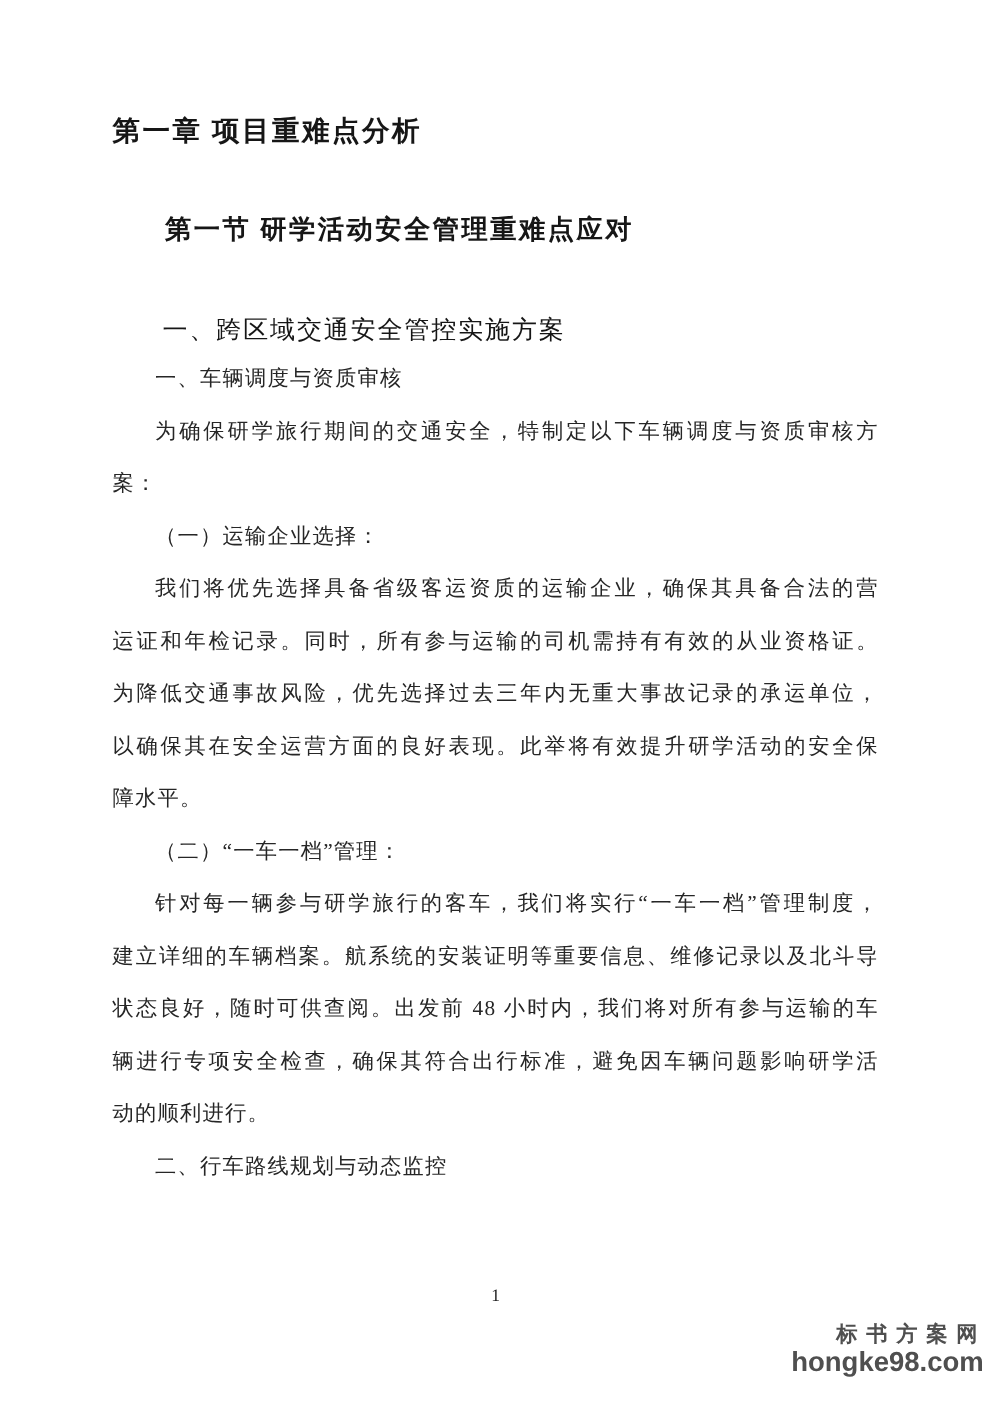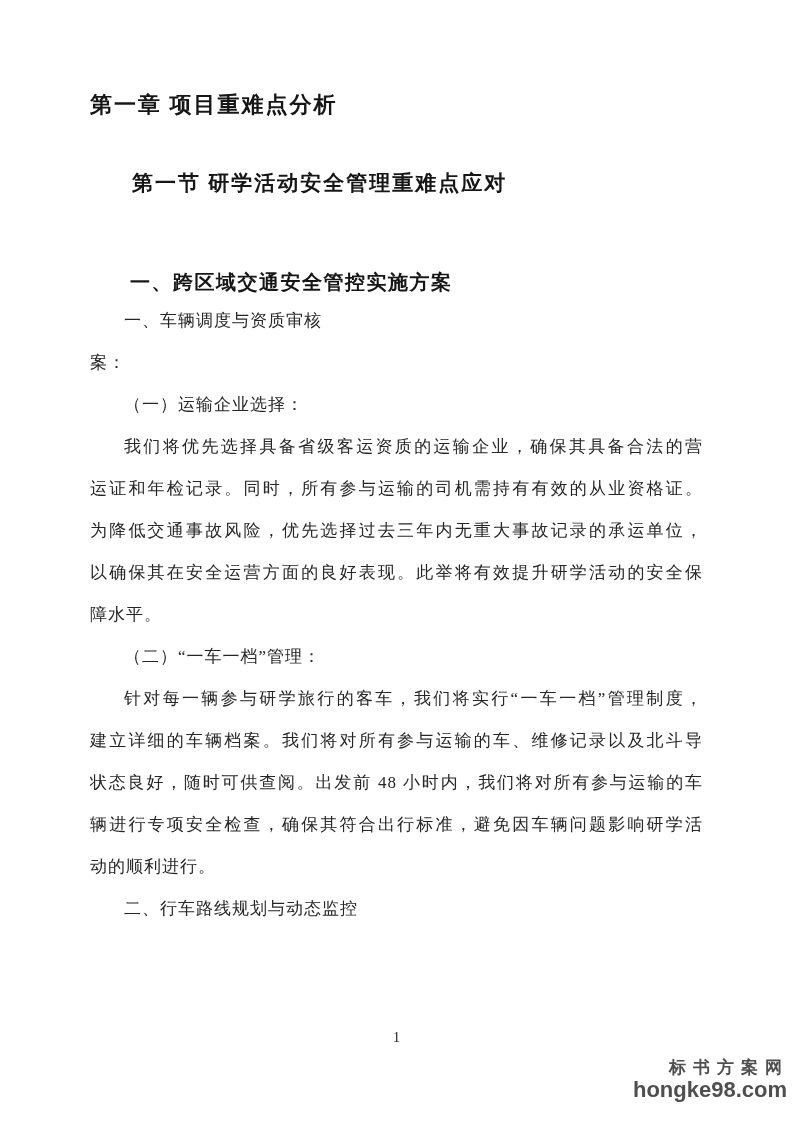--- a/index.html
+++ b/index.html
@@ -41,24 +41,24 @@
     font-size: 21px;
     font-weight: bold;
     line-height: 34px;
     letter-spacing: 2px;
     margin-top: 44px;
     text-indent: 2em;
     color: #161616;
   }
   .line.heading {
     font-size: 20px;
-    font-weight: bold;
+    font-weight: normal;
     line-height: 36px;
     letter-spacing: 1.5px;
-    margin-top: 64px;
+    margin-top: 46px;
     text-indent: 2em;
     color: #161616;
   }
   .footer-pagenum {
     position: absolute;
     top: 1030px;
     left: 0;
     width: 100%;
     text-align: center;
     font-size: 14px;
@@ -91,30 +91,31 @@
 </head>
 <body>
 
 <div class="page">
 
   <div class="content" id="doc-root">
       <div class="line chapter">第一章 项目重难点分析</div>
       <div class="line section">第一节 研学活动安全管理重难点应对</div>
       <div class="line heading">一、跨区域交通安全管控实施方案</div>
       <div class="line body indent">一、车辆调度与资质审核</div>
+      <div class="line body indent justify">为确保研学旅行期间的交通安全，特制定以下车辆调度与资质审核方</div>
       <div class="line body">案：</div>
       <div class="line body indent">（一）运输企业选择：</div>
       <div class="line body indent justify">我们将优先选择具备省级客运资质的运输企业，确保其具备合法的营</div>
       <div class="line body justify">运证和年检记录。同时，所有参与运输的司机需持有有效的从业资格证。</div>
       <div class="line body justify">为降低交通事故风险，优先选择过去三年内无重大事故记录的承运单位，</div>
       <div class="line body justify">以确保其在安全运营方面的良好表现。此举将有效提升研学活动的安全保</div>
       <div class="line body">障水平。</div>
       <div class="line body indent">（二）“一车一档”管理：</div>
       <div class="line body indent justify">针对每一辆参与研学旅行的客车，我们将实行“一车一档”管理制度，</div>
-      <div class="line body justify">建立详细的车辆档案。我们将对所有参与运输的车、维修记录以及北斗导</div>
+      <div class="line body justify">建立详细的车辆档案。航系统的安装证明等重要信息、维修记录以及北斗导</div>
       <div class="line body justify">状态良好，随时可供查阅。出发前 48 小时内，我们将对所有参与运输的车</div>
       <div class="line body justify">辆进行专项安全检查，确保其符合出行标准，避免因车辆问题影响研学活</div>
       <div class="line body">动的顺利进行。</div>
       <div class="line body indent">二、行车路线规划与动态监控</div>
     </div>
 
   <div class="footer-pagenum">1</div>
 
   <div class="watermark">
     <div class="wm-name">标书方案网</div>

